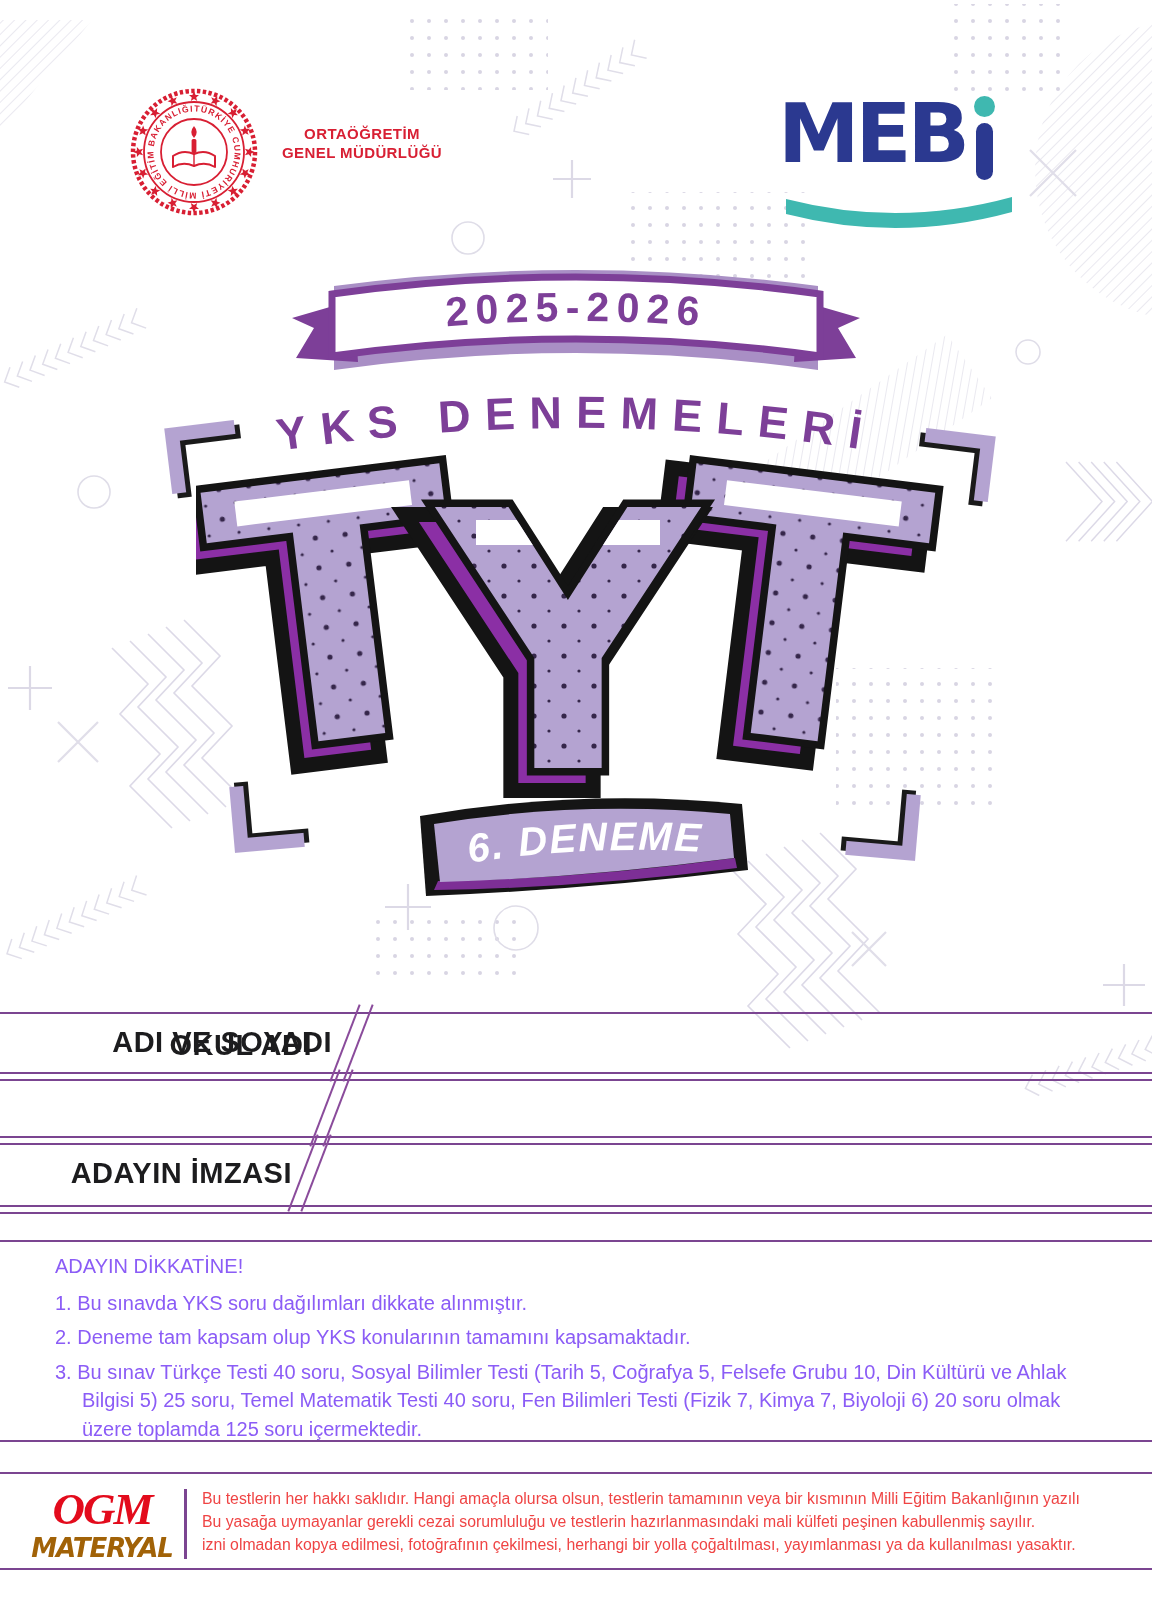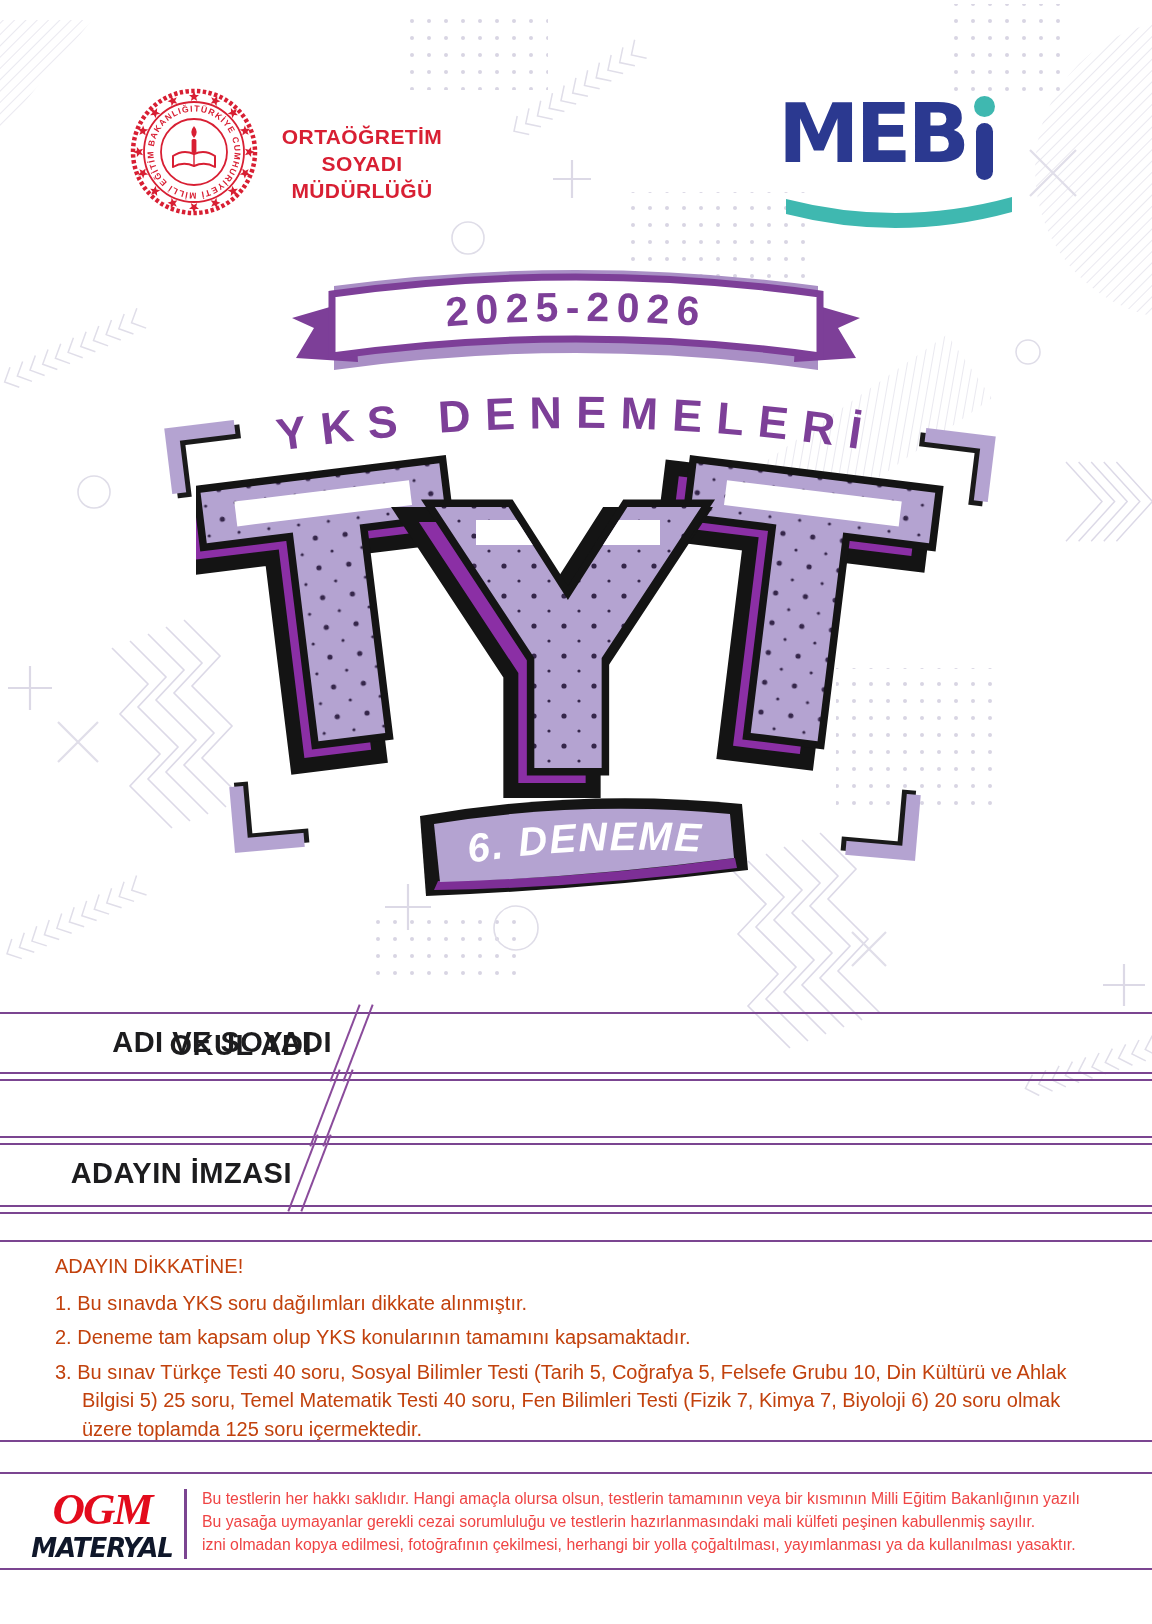--- a/index.html
+++ b/index.html
@@ -3,21 +3,21 @@
 <meta charset="utf-8">
 <style>
   html,body{margin:0;padding:0;background:#9a9a9a;}
   .page{position:relative;width:1152px;height:1624px;margin:0 auto;background:#ffffff;
         overflow:hidden;font-family:"Liberation Sans",sans-serif;}
   .abs{position:absolute;}
   svg{display:block;}
 
   
   .dept{position:absolute;left:272px;top:124px;width:180px;text-align:center;
-        color:#d81f33;font-weight:bold;font-size:21px;line-height:1.28;letter-spacing:.4px;}
+        color:#d81f33;font-weight:bold;font-size:15px;line-height:1.28;letter-spacing:.4px;}
   .mebi{position:absolute;left:778px;top:96px;width:246px;}
   .mebi-row{display:flex;align-items:flex-start;height:92px;}
   .mebi-meb{font-family:"DejaVu Sans",sans-serif;font-weight:bold;font-size:82px;
             line-height:.92;color:#2b3990;letter-spacing:-4px;}
   .mebi-i{position:relative;display:inline-block;width:26px;height:92px;margin-left:6px;}
   .mebi-i .dot{position:absolute;top:0;left:2px;width:21px;height:21px;border-radius:50%;background:#3fb8b0;}
   .mebi-i .bar{position:absolute;bottom:8px;left:4px;width:17px;height:57px;border-radius:9px;background:#2b3990;}
   .mebi-swoosh{margin:4px 0 0 2px;}
 
   
@@ -33,29 +33,29 @@
   .tyt .hl{fill:#ffffff;}
 
   
   .hline{position:absolute;left:0;width:1152px;height:2px;background:#7b4591;}
   .slash{position:absolute;width:2px;height:82px;background:#8a4b9b;transform:rotate(21deg);}
   .flabel{position:absolute;left:0;text-align:right;font-weight:bold;font-size:29px;
           color:#1c1c1e;letter-spacing:.5px;}
   .fblank{position:absolute;height:56px;}
 
   
-  .notice{position:absolute;left:55px;top:1252px;width:1012px;color:#c2410c;
+  .notice{position:absolute;left:55px;top:1252px;width:1012px;color:#8b5cf6;
           font-size:20px;line-height:28.5px;}
   .notice .head{margin:0 0 8px 0;}
   .notice .item{margin:0 0 6px 0;padding-left:27px;text-indent:-27px;}
 
   
   .ogm{position:absolute;left:26px;top:1487px;width:152px;text-align:center;font-style:italic;line-height:1;}
   .ogm .t1{font-family:Liberation Serif, serif;font-weight:bold;font-size:45px;color:#e30b1c;letter-spacing:-2px;}
-  .ogm .t2{font-family:"DejaVu Sans",sans-serif;font-weight:bold;font-size:26px;color:#0f172a;margin-top:3px;letter-spacing:-1px;}
+  .ogm .t2{font-family:"DejaVu Sans",sans-serif;font-weight:bold;font-size:26px;color:#a16207;margin-top:3px;letter-spacing:-1px;}
   .vline{position:absolute;left:184px;top:1489px;width:3px;height:70px;background:#7b4591;}
   .copy{position:absolute;left:202px;top:1487px;width:945px;color:#ef4444;
         font-size:15.8px;line-height:23px;white-space:nowrap;}
 </style>
 </head>
 <body>
 
 <div class="page">
 
   <svg class="abs" style="left:0;top:0" width="1152" height="1624" viewBox="0 0 1152 1624" aria-hidden="true">
@@ -191,21 +191,21 @@
     <g>
       <path d="M66,40 q5.5,6.5 0,12 q-5.5,-5.5 0,-12" fill="#d81f33"></path>
       <rect x="63.6" y="53" width="4.8" height="14" rx="1.5" fill="#d81f33"></rect>
       <path d="M45,70 Q55,63 66,68 Q77,63 87,70 L87,81 Q77,75 66,80 Q55,75 45,81 Z" fill="#ffffff" stroke="#d81f33" stroke-width="2" stroke-linejoin="round"></path>
       <line x1="66" y1="68" x2="66" y2="80" stroke="#d81f33" stroke-width="1.4"></line>
     </g>
   </svg>
 
   <div class="dept">
     <div>ORTAÖĞRETİM</div>
-    <div>SOYADI MÜDÜRLÜĞÜ</div>
+    <div>GENEL MÜDÜRLÜĞÜ</div>
   </div>
 
   <div class="mebi">
     <div class="mebi-row">
       <span class="mebi-meb">MEB</span>
       <span class="mebi-i">
         <span class="dot"></span>
         <span class="bar"></span>
       </span>
     </div>

